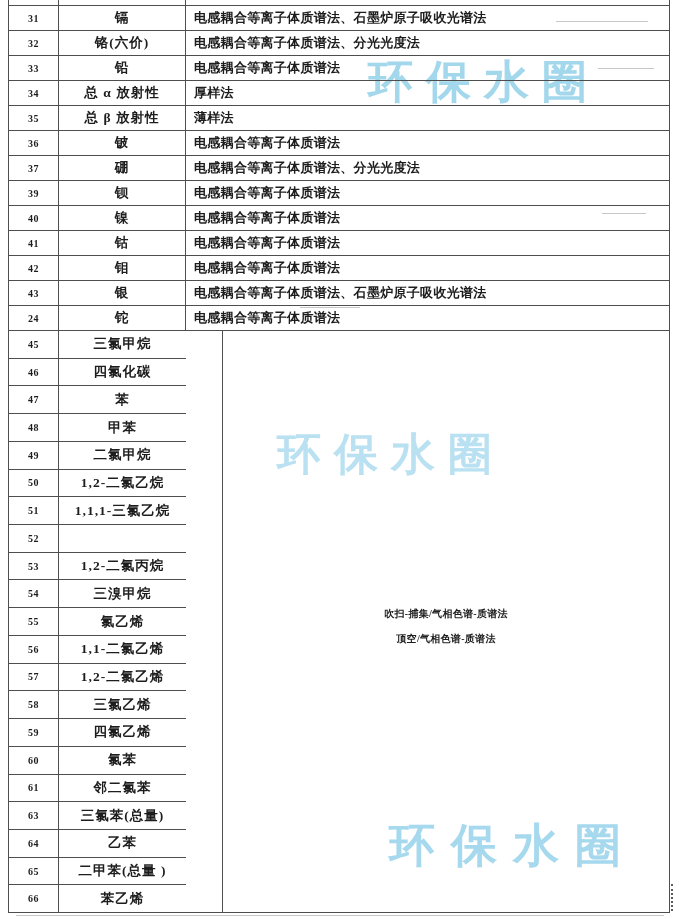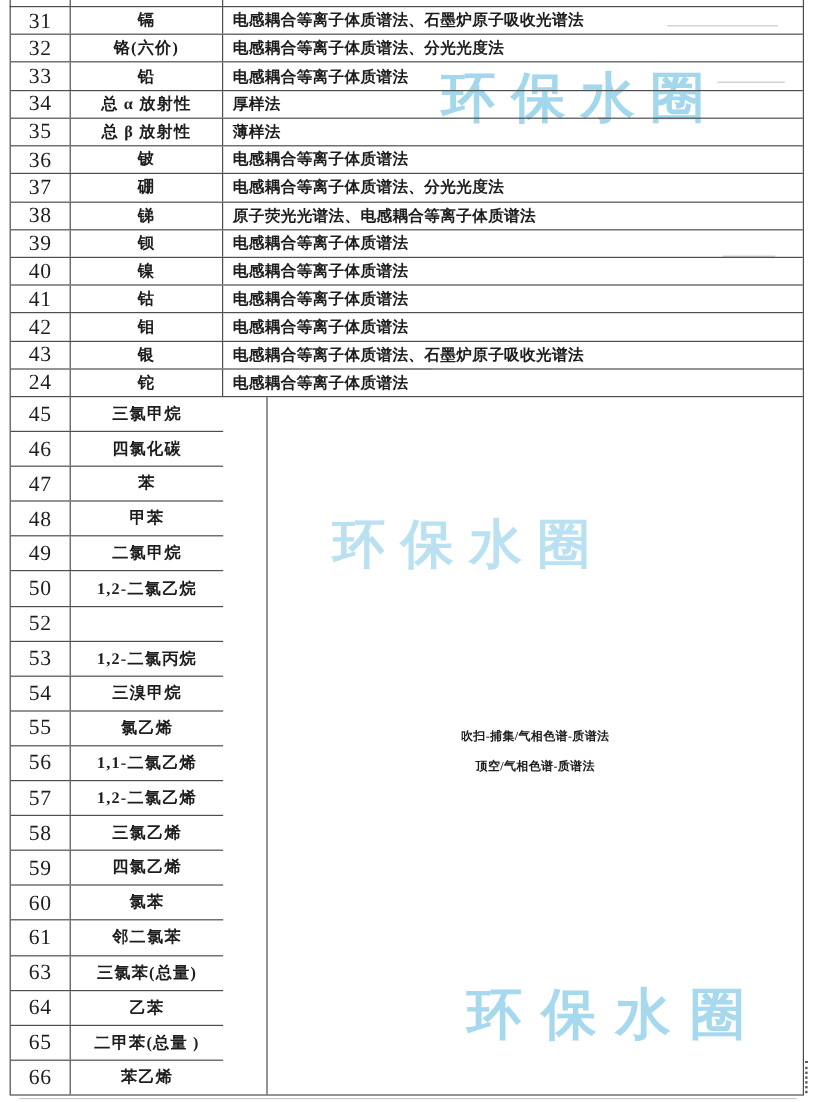--- a/index.html
+++ b/index.html
@@ -37,21 +37,21 @@
     z-index:2;
   }
   .sec-a { height:325px; display:flex; flex-direction:column; }
   .sec-b { height:581px; display:flex;gap:36px; }
 
   .trow { flex:1; display:flex; border-bottom:1px solid #4e4e4e; box-sizing:border-box; }
   .cell {
     display:flex; align-items:center; justify-content:center;
     box-sizing:border-box; overflow:hidden;
   }
-  .c-no   { width:50px;  border-right:1px solid #4e4e4e; font-size:18px; letter-spacing:0.5px; }
+  .c-no   { width:50px;  border-right:1px solid #4e4e4e; font-size:10px; letter-spacing:0.5px;font-weight:bold; }
   .c-name { width:127px; border-right:1px solid #4e4e4e; font-size:13.5px; font-weight:600; letter-spacing:1px; }
   .c-meth { flex:1; justify-content:flex-start; padding-left:8px; font-size:13px; font-weight:600; letter-spacing:0.3px; }
 
   .sb-left { width:177px; display:flex; flex-direction:column; box-sizing:border-box; }
   .sb-left .trow:last-child { border-bottom:none; }
   .sb-left .c-name { border-right:none; flex:1; width:auto;text-align:right; }
 
   .merged {
     flex:1;
     border-left:1px solid #4e4e4e;
@@ -118,25 +118,20 @@
           <div class="cell c-no">36</div>
           <div class="cell c-name">铍</div>
           <div class="cell c-meth">电感耦合等离子体质谱法</div>
         </div>
         <div class="trow">
           <div class="cell c-no">37</div>
           <div class="cell c-name">硼</div>
           <div class="cell c-meth">电感耦合等离子体质谱法、分光光度法</div>
         </div>
         <div class="trow">
-          <div class="cell c-no">38</div>
-          <div class="cell c-name">锑</div>
-          <div class="cell c-meth">原子荧光光谱法、电感耦合等离子体质谱法</div>
-        </div>
-        <div class="trow">
           <div class="cell c-no">39</div>
           <div class="cell c-name">钡</div>
           <div class="cell c-meth">电感耦合等离子体质谱法</div>
         </div>
         <div class="trow">
           <div class="cell c-no">40</div>
           <div class="cell c-name">镍</div>
           <div class="cell c-meth">电感耦合等离子体质谱法</div>
         </div>
         <div class="trow">
@@ -178,20 +173,24 @@
             <div class="cell c-no">48</div>
             <div class="cell c-name">甲苯</div>
           </div>
           <div class="trow">
             <div class="cell c-no">49</div>
             <div class="cell c-name">二氯甲烷</div>
           </div>
           <div class="trow">
             <div class="cell c-no">50</div>
             <div class="cell c-name">1,2-二氯乙烷</div>
+          </div>
+          <div class="trow">
+            <div class="cell c-no">51</div>
+            <div class="cell c-name">1,1,1-三氯乙烷</div>
           </div>
           <div class="trow">
             <div class="cell c-no">52</div>
           </div>
           <div class="trow">
             <div class="cell c-no">53</div>
             <div class="cell c-name">1,2-二氯丙烷</div>
           </div>
           <div class="trow">
             <div class="cell c-no">54</div>

